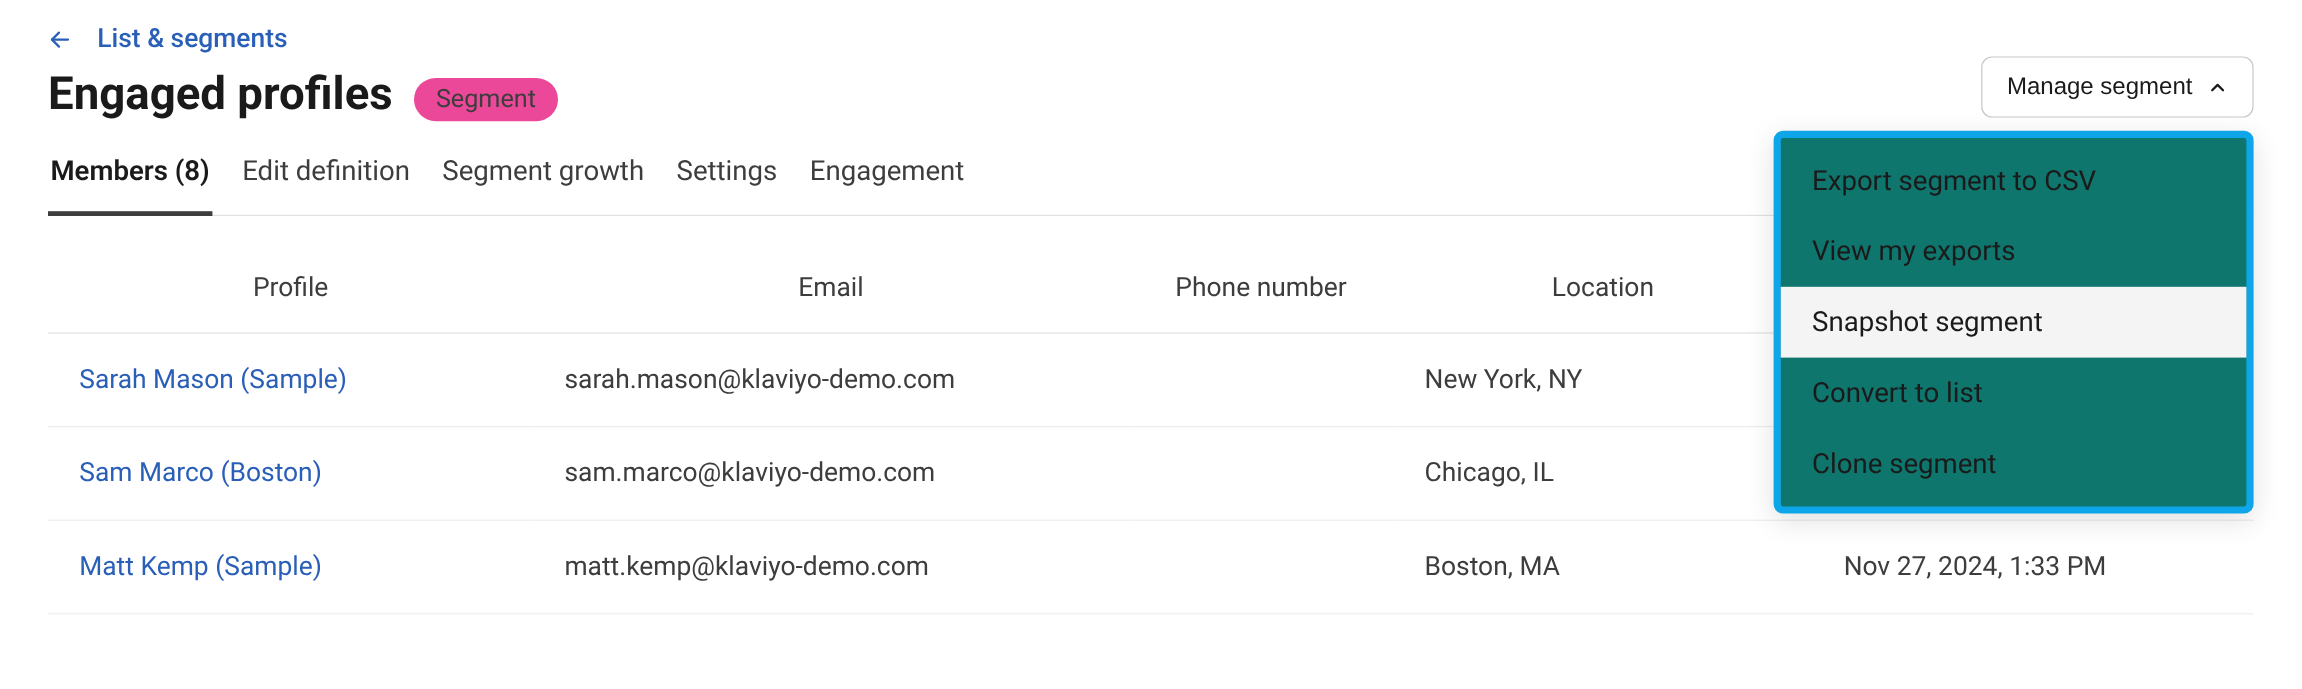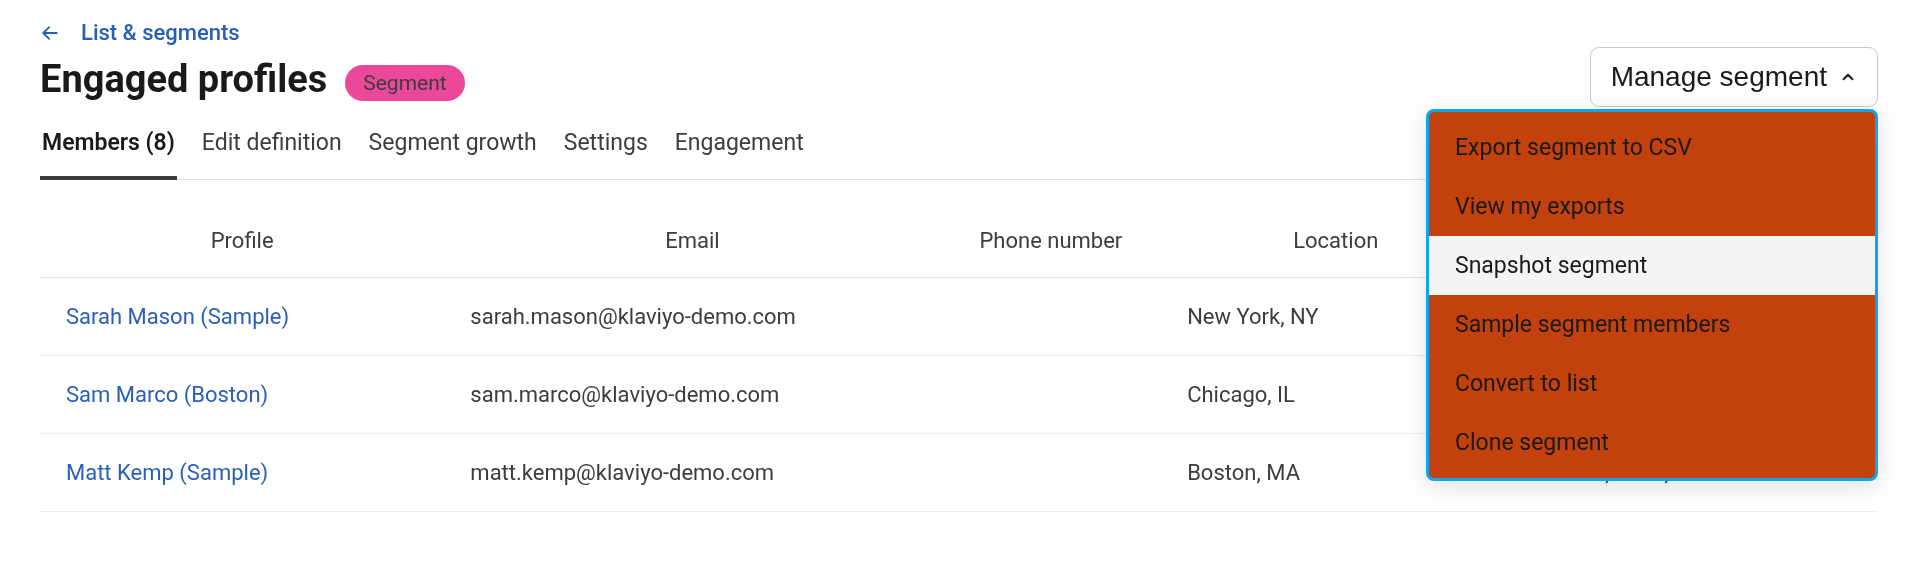--- a/index.html
+++ b/index.html
@@ -61,35 +61,35 @@
     margin-top: -10px;
   }
   .manage-btn {
     display: flex;
     align-items: center;
     gap: 12px;
     background: #ffffff;
     border: 1.5px solid #c8c8c8;
     border-radius: 9px;
     padding: 13px 20px;
-    font-size: 28px;
+    font-size: 20px;
     font-weight: 500;
     color: #1a1a1a;
     cursor: pointer;
   }
   .manage-btn svg {
     flex-shrink: 0;
   }
   .dropdown {
     position: absolute;
     right: 0;
     top: 62px;
-    width: 452px;
-    background: #c2410c;
-    border: 3px solid #0ea5e9;
+    width: 400px;
+    background: #0f766e;
+    border: 6px solid #0ea5e9;
     border-radius: 8px;
     box-shadow: 0 6px 24px rgba(0,0,0,0.12);
     z-index: 100;
     padding: 6px 0;
   }
   .dropdown-item {
     padding: 16px 26px;
     font-size: 23px;
     color: #1a1a1a;
     cursor: pointer;
@@ -174,21 +174,20 @@
         <span>Manage segment</span>
         <svg width="18" height="18" viewBox="0 0 24 24" fill="none" stroke="#1a1a1a" stroke-width="2.5" stroke-linecap="round" stroke-linejoin="round">
             <polyline points="18 15 12 9 6 15"></polyline>
           </svg>
       </button>
 
       <div class="dropdown">
         <div class="dropdown-item">Export segment to CSV</div>
         <div class="dropdown-item">View my exports</div>
         <div class="dropdown-item highlighted">Snapshot segment</div>
-        <div class="dropdown-item">Sample segment members</div>
         <div class="dropdown-item">Convert to list</div>
         <div class="dropdown-item">Clone segment</div>
       </div>
     </div>
   </div>
 
   <div class="tabs">
     <div class="tab active">Members (8)</div>
     <div class="tab">Edit definition</div>
     <div class="tab">Segment growth</div>

